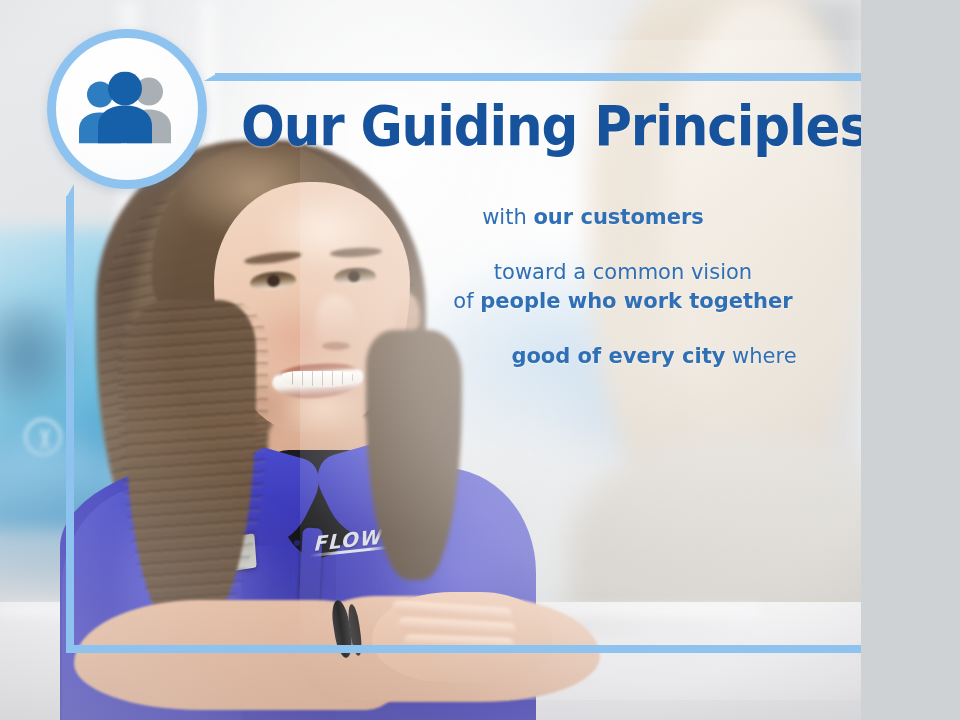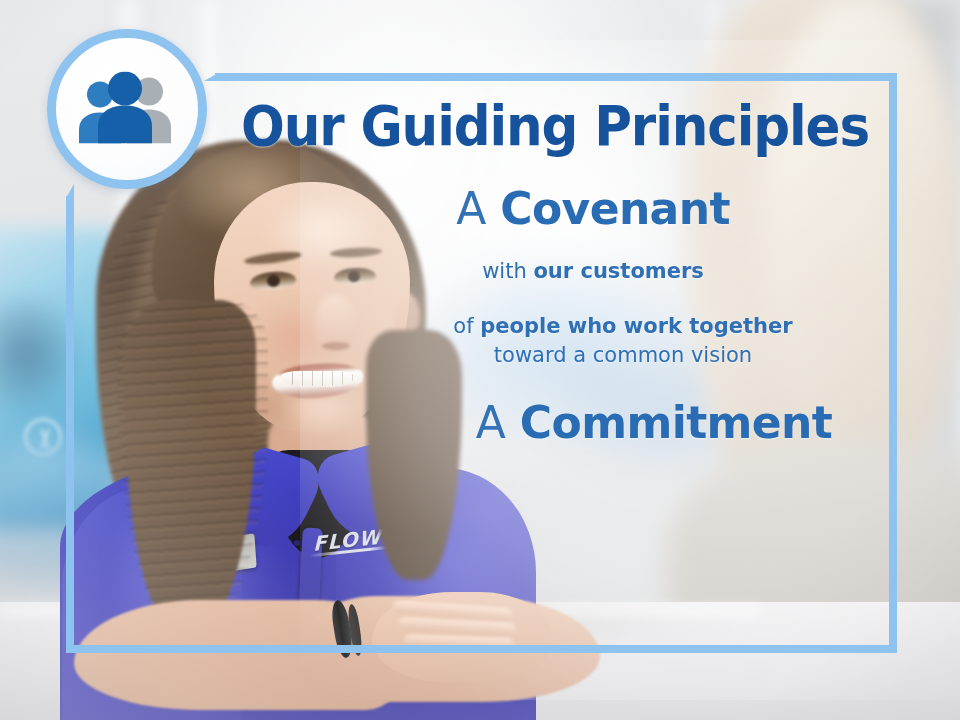--- a/index.html
+++ b/index.html
@@ -4,21 +4,21 @@
 <style>
   * { margin:0; padding:0; box-sizing:border-box; }
   html,body { width:960px; height:720px; overflow:hidden; }
   body {
     font-family:"Liberation Sans", sans-serif;
     background:#cfd2d4;
   }
 
   #stage {
     position:relative;
-    width:960px; height:720px;
+    width:861px; height:720px;
     overflow:hidden;
     background:#d3d6d8;
   }
 
   
   .photo { position:absolute; inset:0; overflow:hidden; }
 
   
   .bg-base{
     position:absolute; inset:0;
@@ -595,32 +595,31 @@
 
       <circle cx="54" cy="17" r="17" fill="#1560a8"></circle>
       <path d="M27 72 V55 C27 41 39 34 54 34 C69 34 81 41 81 55 V72 Z" fill="#1560a8"></path>
     </svg>
   </div>
 
   <div class="content">
     <div class="headline">Our Guiding Principles</div>
     <div class="blocks">
         <div class="pblock b1">
-          <div class="p-title"><span class="art">A </span><span class="word">Covenant</span></div>
           <div class="p-sub">
             <div><span>with </span><b>our customers</b></div>
           </div>
         </div>
         <div class="pblock b2">
           <div class="p-sub">
+            <div><span>toward a common vision</span></div>
             <div><span>of </span><b>people who work together</b></div>
-            <div><span>toward a common vision</span></div>
           </div>
         </div>
         <div class="pblock b3">
-          <div class="p-title"><span class="art">A </span><span class="word">Commitment</span></div>
           <div class="p-sub">
+            <div><b>good of every city</b><span> where</span></div>
           </div>
         </div>
       </div>
   </div>
 
 </div>
 
 </body></html>

